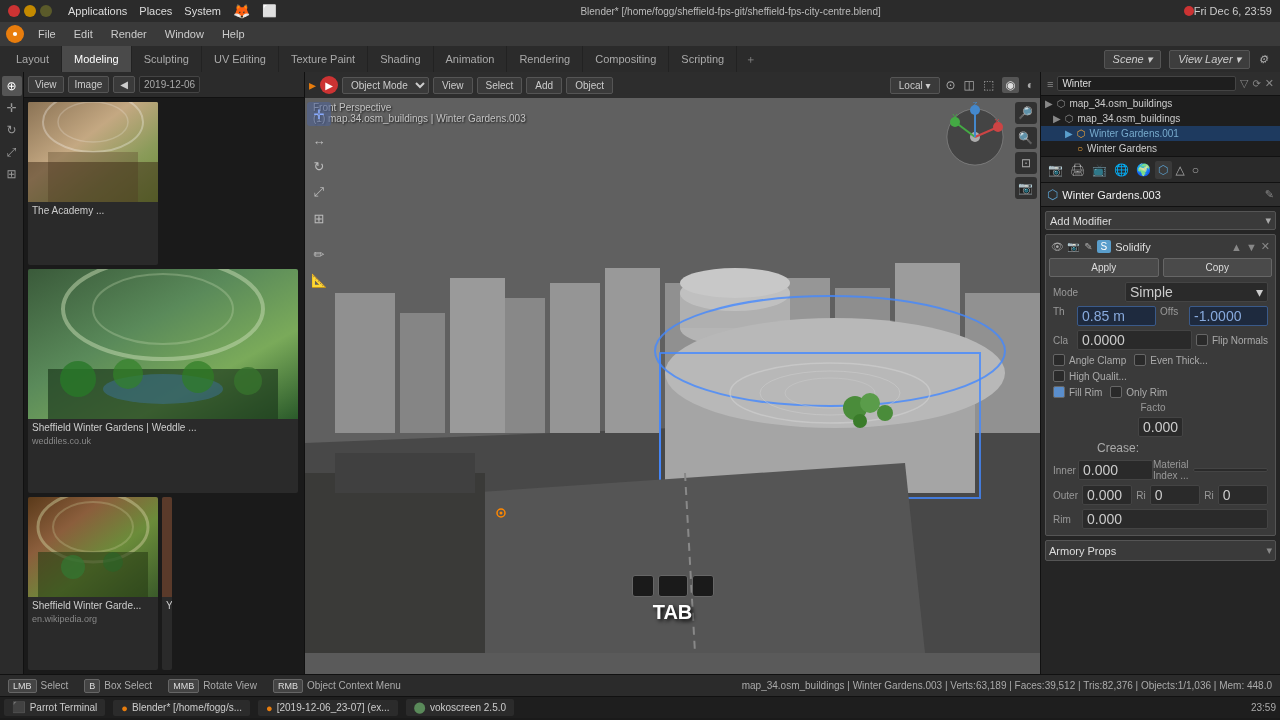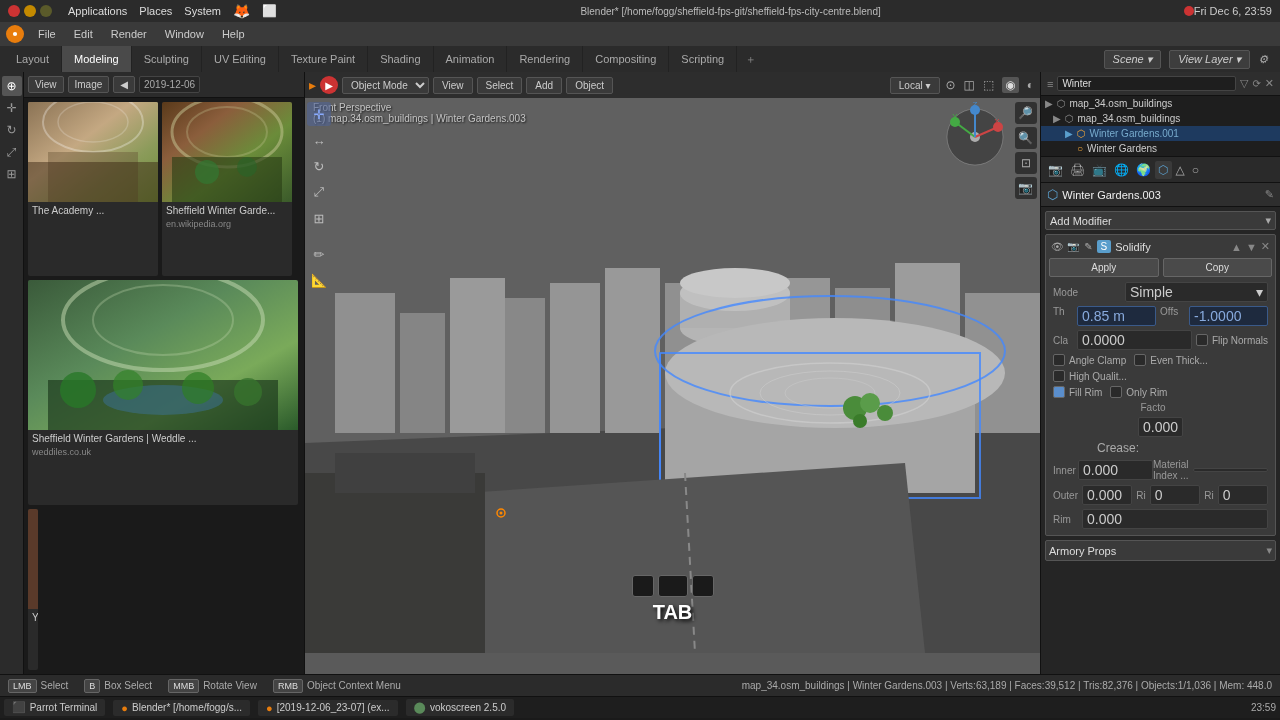--- a/index.html
+++ b/index.html
@@ -488,20 +488,49 @@
               <rect width="130" height="100" fill="url(#g1)"></rect>
 
               <ellipse cx="65" cy="20" rx="50" ry="30" fill="none" stroke="rgba(255,255,255,0.3)" stroke-width="2"></ellipse>
               <ellipse cx="65" cy="20" rx="35" ry="20" fill="none" stroke="rgba(255,255,255,0.2)" stroke-width="1.5"></ellipse>
               <rect x="20" y="50" width="90" height="50" fill="rgba(100,80,50,0.4)"></rect>
               <rect x="0" y="60" width="130" height="40" fill="rgba(60,40,20,0.5)"></rect>
             </svg>
           </div>
           <div class="img-title">The Academy ...</div>
           <div class="img-url"></div>
+        </div>
+
+        <div class="img-card" style="width:270px;">
+          <div style="width:270px;height:150px;position:relative;overflow:hidden;">
+            <svg width="270" height="150" viewBox="0 0 270 150">
+              <defs>
+                <linearGradient id="g3" x1="0" y1="0" x2="1" y2="1">
+                  <stop offset="0%" stop-color="#3a5a3a"></stop>
+                  <stop offset="40%" stop-color="#5a8a5a"></stop>
+                  <stop offset="70%" stop-color="#7aaa5a"></stop>
+                  <stop offset="100%" stop-color="#2a5a2a"></stop>
+                </linearGradient>
+              </defs>
+              <rect width="270" height="150" fill="url(#g3)"></rect>
+
+              <ellipse cx="135" cy="40" rx="100" ry="50" fill="none" stroke="rgba(200,220,180,0.5)" stroke-width="4"></ellipse>
+              <ellipse cx="135" cy="40" rx="70" ry="35" fill="none" stroke="rgba(200,220,180,0.3)" stroke-width="2"></ellipse>
+
+              <rect x="20" y="100" width="230" height="50" fill="rgba(30,60,30,0.7)"></rect>
+              <ellipse cx="135" cy="120" rx="60" ry="15" fill="rgba(60,120,180,0.4)"></ellipse>
+
+              <circle cx="50" cy="110" r="18" fill="rgba(40,120,40,0.8)"></circle>
+              <circle cx="100" cy="105" r="15" fill="rgba(50,130,40,0.7)"></circle>
+              <circle cx="170" cy="108" r="16" fill="rgba(45,125,35,0.7)"></circle>
+              <circle cx="220" cy="112" r="14" fill="rgba(55,115,45,0.8)"></circle>
+            </svg>
+          </div>
+          <div class="img-title">Sheffield Winter Gardens | Weddle ...</div>
+          <div class="img-url">weddiles.co.uk</div>
         </div>
 
         <div class="img-card">
           <div class="img-thumb-bg" style="position:relative;overflow:hidden;">
             <svg width="130" height="100" viewBox="0 0 130 100">
               <defs>
                 <linearGradient id="g2" x1="0" y1="0" x2="1" y2="1">
                   <stop offset="0%" stop-color="#5a3a1a"></stop>
                   <stop offset="30%" stop-color="#8B5E3C"></stop>
                   <stop offset="60%" stop-color="#6B8C3A"></stop>
@@ -513,49 +542,20 @@
               <ellipse cx="65" cy="30" rx="40" ry="25" fill="none" stroke="rgba(200,200,150,0.3)" stroke-width="2"></ellipse>
               <rect x="10" y="55" width="110" height="45" fill="rgba(40,60,20,0.6)"></rect>
               <circle cx="45" cy="70" r="12" fill="rgba(50,120,50,0.7)"></circle>
               <circle cx="85" cy="65" r="10" fill="rgba(40,100,40,0.6)"></circle>
             </svg>
           </div>
           <div class="img-title">Sheffield Winter Garde...</div>
           <div class="img-url">en.wikipedia.org</div>
         </div>
 
-        <div class="img-card" style="width:270px;">
-          <div style="width:270px;height:150px;position:relative;overflow:hidden;">
-            <svg width="270" height="150" viewBox="0 0 270 150">
-              <defs>
-                <linearGradient id="g3" x1="0" y1="0" x2="1" y2="1">
-                  <stop offset="0%" stop-color="#3a5a3a"></stop>
-                  <stop offset="40%" stop-color="#5a8a5a"></stop>
-                  <stop offset="70%" stop-color="#7aaa5a"></stop>
-                  <stop offset="100%" stop-color="#2a5a2a"></stop>
-                </linearGradient>
-              </defs>
-              <rect width="270" height="150" fill="url(#g3)"></rect>
-
-              <ellipse cx="135" cy="40" rx="100" ry="50" fill="none" stroke="rgba(200,220,180,0.5)" stroke-width="4"></ellipse>
-              <ellipse cx="135" cy="40" rx="70" ry="35" fill="none" stroke="rgba(200,220,180,0.3)" stroke-width="2"></ellipse>
-
-              <rect x="20" y="100" width="230" height="50" fill="rgba(30,60,30,0.7)"></rect>
-              <ellipse cx="135" cy="120" rx="60" ry="15" fill="rgba(60,120,180,0.4)"></ellipse>
-
-              <circle cx="50" cy="110" r="18" fill="rgba(40,120,40,0.8)"></circle>
-              <circle cx="100" cy="105" r="15" fill="rgba(50,130,40,0.7)"></circle>
-              <circle cx="170" cy="108" r="16" fill="rgba(45,125,35,0.7)"></circle>
-              <circle cx="220" cy="112" r="14" fill="rgba(55,115,45,0.8)"></circle>
-            </svg>
-          </div>
-          <div class="img-title">Sheffield Winter Gardens | Weddle ...</div>
-          <div class="img-url">weddiles.co.uk</div>
-        </div>
-
         <div class="img-card" style="width:10px;overflow:hidden;">
           <div style="width:130px;height:100px;background:#5a3a2a;"></div>
           <div class="img-title">Yo...</div>
         </div>
       </div>
     </div>
   </div>
 
   <div id="viewport" style="flex:1;position:relative;background:#5a5a5a;overflow:hidden;">
 

